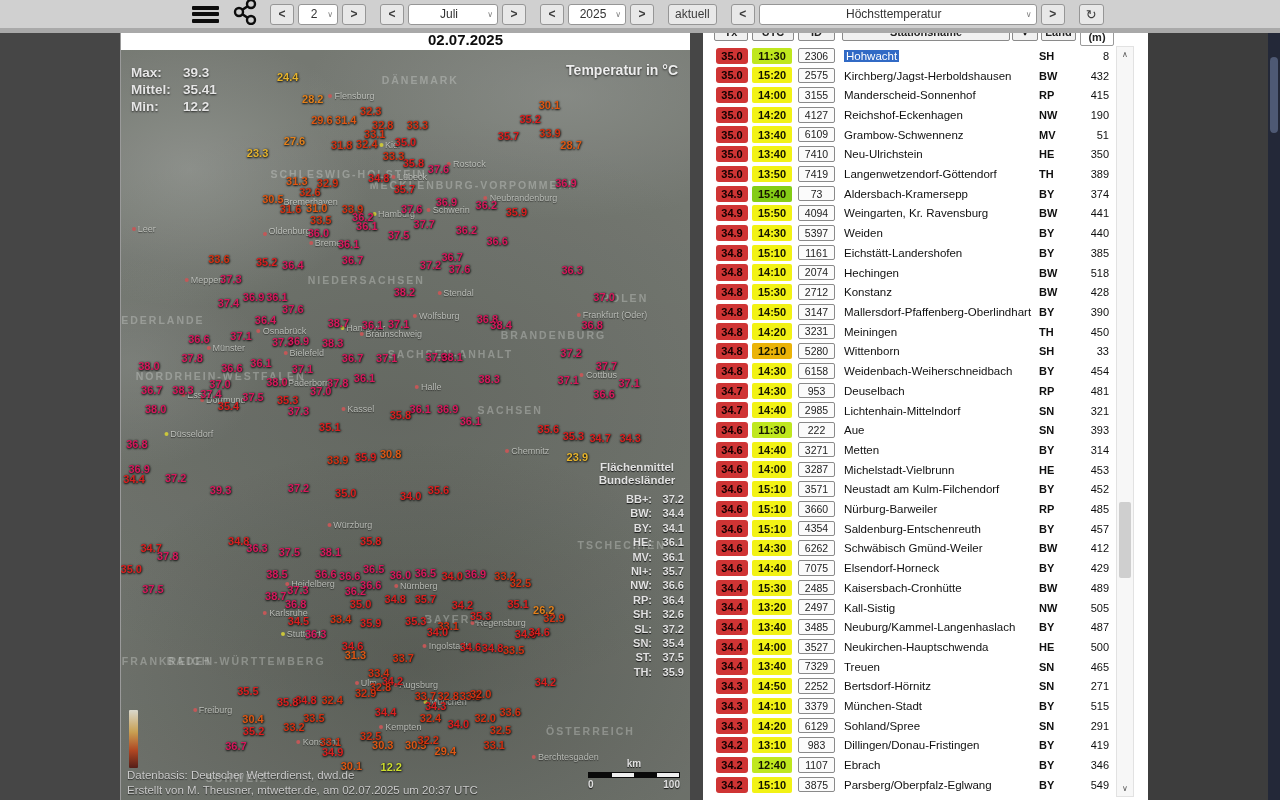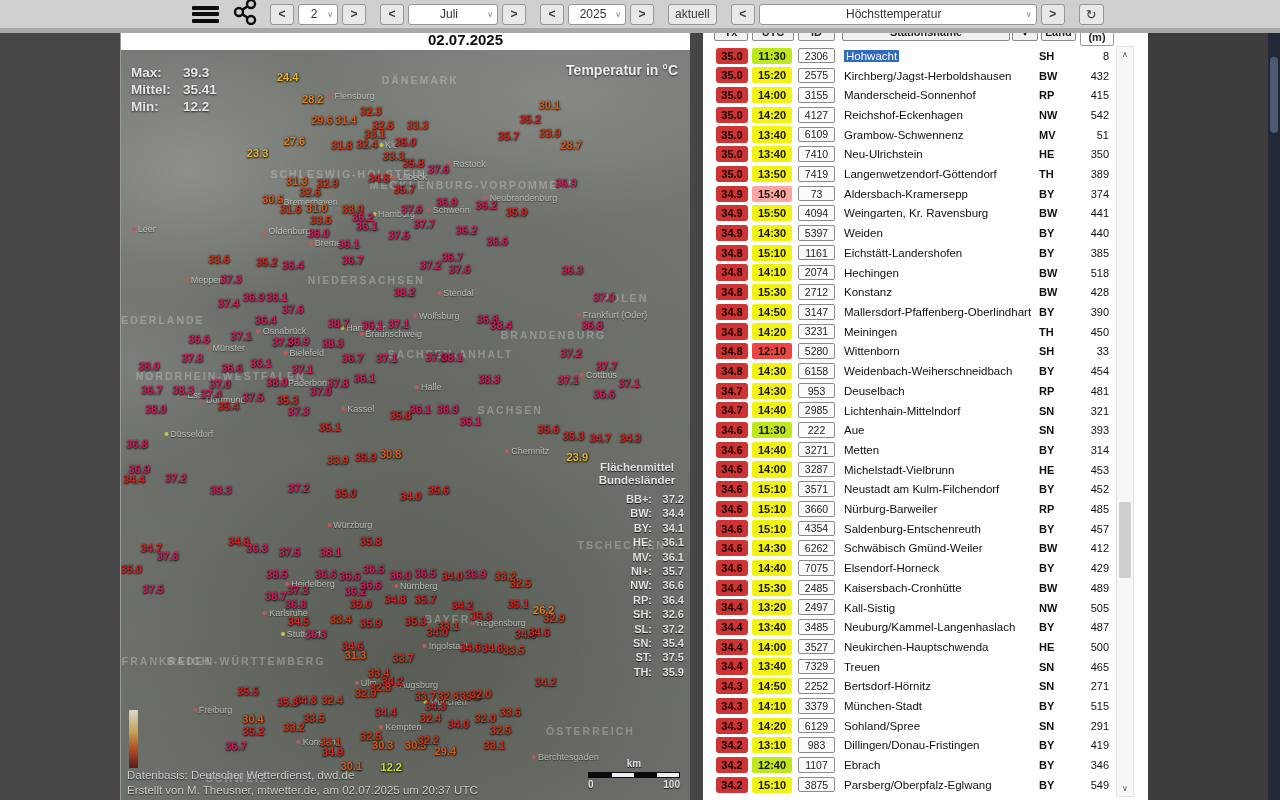--- a/index.html
+++ b/index.html
@@ -696,21 +696,21 @@
         <div class="c-m">415</div>
       </div>
       <div class="t-row">
         <div class="c-tx" style="background: rgb(207, 52, 52);">35.0</div>
         <div class="c-utc" style="background: rgb(242, 242, 21);">14:20</div>
         <div class="c-id">4127</div>
         <div class="c-name">
           <span>Reichshof-Eckenhagen</span>
         </div>
         <div class="c-land">NW</div>
-        <div class="c-m">542</div>
+        <div class="c-m">190</div>
       </div>
       <div class="t-row">
         <div class="c-tx" style="background: rgb(207, 52, 52);">35.0</div>
         <div class="c-utc" style="background: rgb(242, 242, 21);">13:40</div>
         <div class="c-id">6109</div>
         <div class="c-name">
           <span>Grambow-Schwennenz</span>
         </div>
         <div class="c-land">MV</div>
         <div class="c-m">51</div>
@@ -730,21 +730,21 @@
         <div class="c-utc" style="background: rgb(242, 242, 21);">13:50</div>
         <div class="c-id">7419</div>
         <div class="c-name">
           <span>Langenwetzendorf-Göttendorf</span>
         </div>
         <div class="c-land">TH</div>
         <div class="c-m">389</div>
       </div>
       <div class="t-row">
         <div class="c-tx" style="background: rgb(207, 52, 52);">34.9</div>
-        <div class="c-utc" style="background: #fca5a5;">15:40</div>
+        <div class="c-utc" style="background: #84cc16;">15:40</div>
         <div class="c-id">73</div>
         <div class="c-name">
           <span>Aldersbach-Kramersepp</span>
         </div>
         <div class="c-land">BY</div>
         <div class="c-m">374</div>
       </div>
       <div class="t-row">
         <div class="c-tx" style="background: rgb(207, 52, 52);">34.9</div>
         <div class="c-utc" style="background: rgb(242, 242, 21);">15:50</div>
@@ -810,21 +810,21 @@
         <div class="c-utc" style="background: rgb(242, 242, 21);">14:20</div>
         <div class="c-id">3231</div>
         <div class="c-name">
           <span>Meiningen</span>
         </div>
         <div class="c-land">TH</div>
         <div class="c-m">450</div>
       </div>
       <div class="t-row">
         <div class="c-tx" style="background: rgb(207, 52, 52);">34.8</div>
-        <div class="c-utc" style="background: #ef4444; text-align: center;">12:10</div>
+        <div class="c-utc" style="background: #eab308; text-align: center;">12:10</div>
         <div class="c-id">5280</div>
         <div class="c-name">
           <span>Wittenborn</span>
         </div>
         <div class="c-land">SH</div>
         <div class="c-m">33</div>
       </div>
       <div class="t-row">
         <div class="c-tx" style="background: rgb(207, 52, 52);">34.8</div>
         <div class="c-utc" style="background: rgb(242, 242, 21);">14:30</div>

